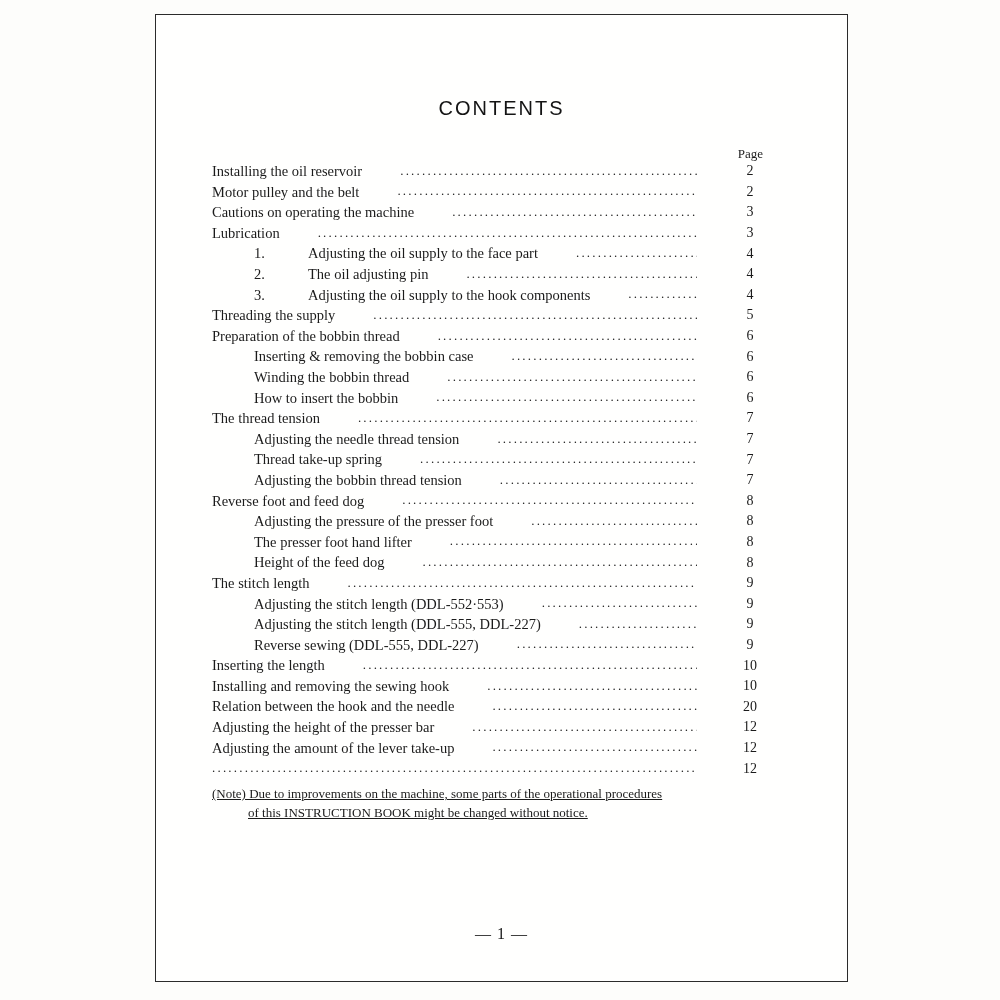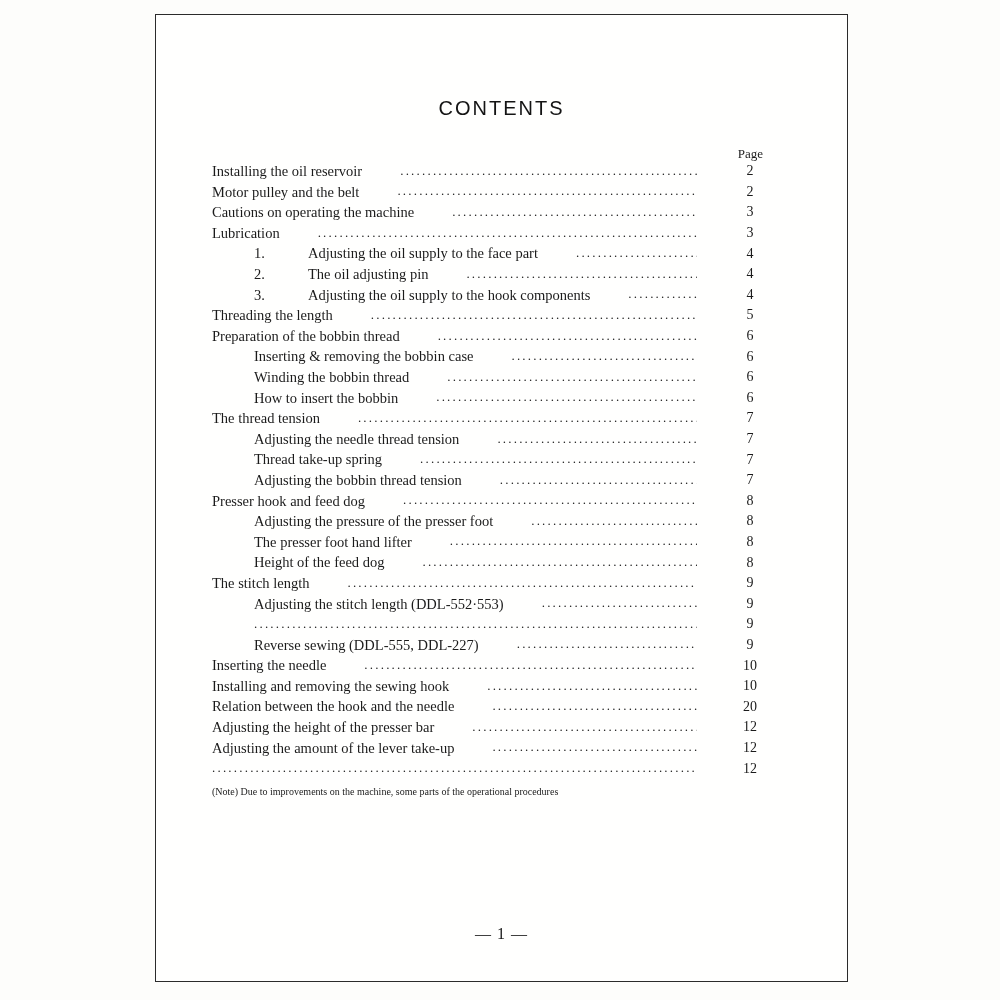--- a/index.html
+++ b/index.html
@@ -98,23 +98,24 @@
     font-size: 14px;
   }
   .lvl-0 { padding-left: 0px; }
   .lvl-1 { padding-left: 42px; }
   .lvl-2 { padding-left: 42px; }
   .note {
     position: absolute;
     left: 56px;
     right: 60px;
     top: 770px;
-    font-size: 10px;
+    font-size: 13px;
     line-height: 1.45;
     color: #1b1b1b;
+    text-decoration: underline;
   }
   .note .cont {
     display: block;
     padding-left: 36px;
   }
   .folio {
     position: absolute;
     bottom: 38px;
     left: 0;
     width: 100%;
@@ -168,21 +169,21 @@
             <span class="leader">.........................................................................................</span>
             <span class="pg">4</span>
           </div>
           <div class="toc-row lvl-1">
             <span class="num">3.</span>
             <span class="label">Adjusting the oil supply to the hook components</span>
             <span class="leader">.........................................................................................</span>
             <span class="pg">4</span>
           </div>
           <div class="toc-row lvl-0">
-            <span class="label">Threading the length</span>
+            <span class="label">Threading the supply</span>
             <span class="leader">.........................................................................................</span>
             <span class="pg">5</span>
           </div>
           <div class="toc-row lvl-0">
             <span class="label">Preparation of the bobbin thread</span>
             <span class="leader">.........................................................................................</span>
             <span class="pg">6</span>
           </div>
           <div class="toc-row lvl-2">
             <span class="label">Inserting &amp; removing the bobbin case</span>
@@ -213,21 +214,21 @@
             <span class="label">Thread take-up spring</span>
             <span class="leader">.........................................................................................</span>
             <span class="pg">7</span>
           </div>
           <div class="toc-row lvl-2">
             <span class="label">Adjusting the bobbin thread tension</span>
             <span class="leader">.........................................................................................</span>
             <span class="pg">7</span>
           </div>
           <div class="toc-row lvl-0">
-            <span class="label">Presser hook and feed dog</span>
+            <span class="label">Reverse foot and feed dog</span>
             <span class="leader">.........................................................................................</span>
             <span class="pg">8</span>
           </div>
           <div class="toc-row lvl-2">
             <span class="label">Adjusting the pressure of the presser foot</span>
             <span class="leader">.........................................................................................</span>
             <span class="pg">8</span>
           </div>
           <div class="toc-row lvl-2">
             <span class="label">The presser foot hand lifter</span>
@@ -243,30 +244,31 @@
             <span class="label">The stitch length</span>
             <span class="leader">.........................................................................................</span>
             <span class="pg">9</span>
           </div>
           <div class="toc-row lvl-2">
             <span class="label">Adjusting the stitch length (DDL-552·553)</span>
             <span class="leader">.........................................................................................</span>
             <span class="pg">9</span>
           </div>
           <div class="toc-row lvl-2">
+            <span class="label">Adjusting the stitch length (DDL-555, DDL-227)</span>
             <span class="leader">.........................................................................................</span>
             <span class="pg">9</span>
           </div>
           <div class="toc-row lvl-2">
             <span class="label">Reverse sewing (DDL-555, DDL-227)</span>
             <span class="leader">.........................................................................................</span>
             <span class="pg">9</span>
           </div>
           <div class="toc-row lvl-0">
-            <span class="label">Inserting the needle</span>
+            <span class="label">Inserting the length</span>
             <span class="leader">.........................................................................................</span>
             <span class="pg">10</span>
           </div>
           <div class="toc-row lvl-0">
             <span class="label">Installing and removing the sewing hook</span>
             <span class="leader">.........................................................................................</span>
             <span class="pg">10</span>
           </div>
           <div class="toc-row lvl-0">
             <span class="label">Relation between the hook and the needle</span>
@@ -284,19 +286,20 @@
             <span class="pg">12</span>
           </div>
           <div class="toc-row lvl-0">
             <span class="leader">.........................................................................................</span>
             <span class="pg">12</span>
           </div>
         </div>
 
       <div class="note">
         <span>(Note) Due to improvements on the machine, some parts of the operational procedures</span>
+        <span class="cont">of this  INSTRUCTION  BOOK  might be changed without notice.</span>
       </div>
 
       <div class="folio">— 1 —</div>
 
     </div>
   </div>
 </div>
 
 </body></html>

